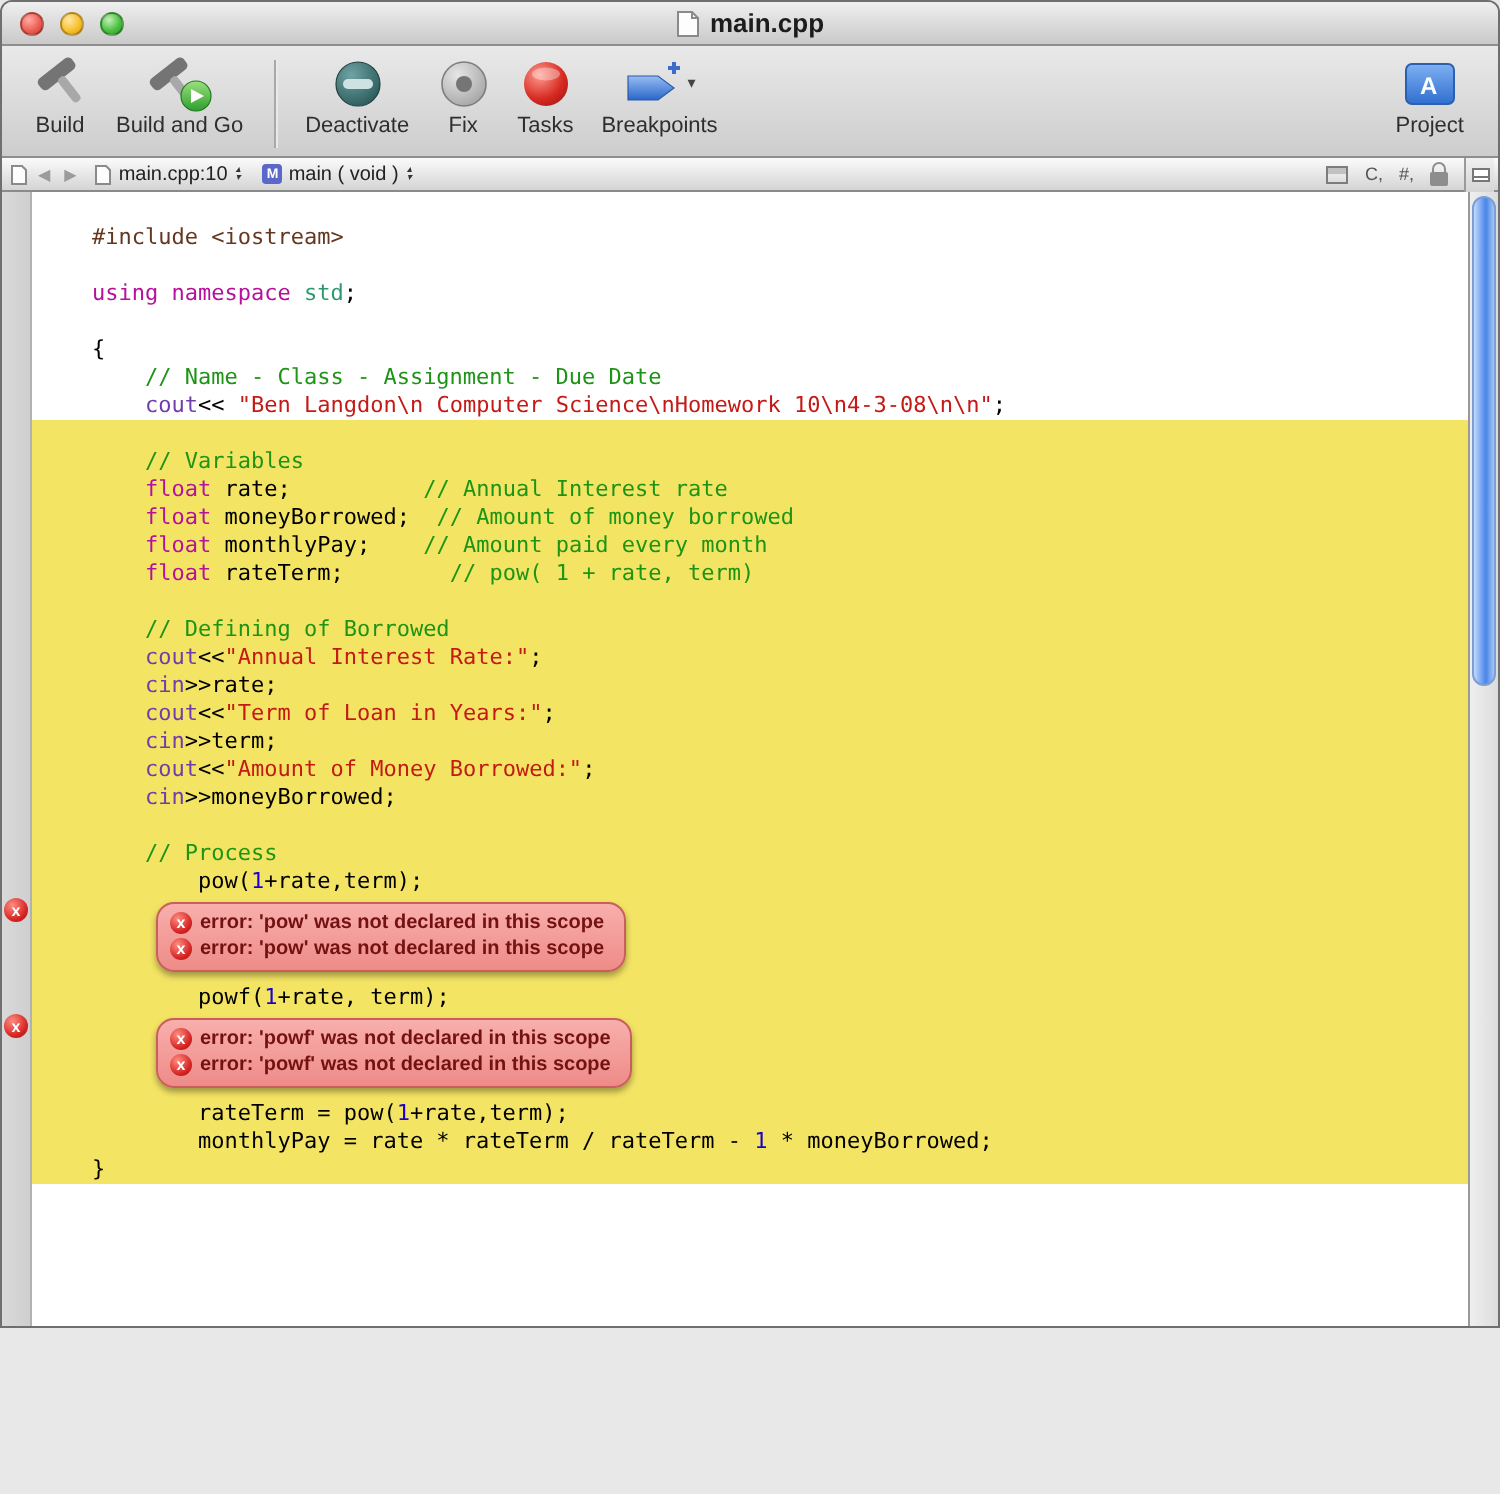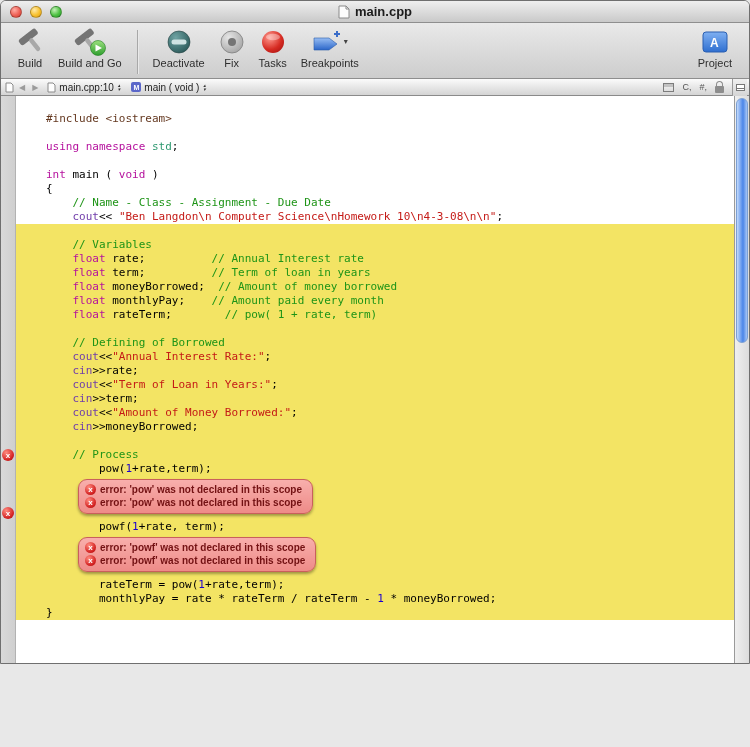--- a/index.html
+++ b/index.html
@@ -261,28 +261,26 @@
   <div class="editor">
     <div class="gutter" id="gutter">
         <div class="gutter-err" style="top: 353px;">x</div>
         <div class="gutter-err" style="top: 411px;">x</div>
       </div>
     <div class="code" id="code">
         <div class="line"><span class="tk-pre">#include &lt;iostream&gt;</span></div>
         <div class="line">&nbsp;</div>
         <div class="line"><span class="tk-kw">using namespace</span><span class="tk-pl"> </span><span class="tk-typ">std</span><span class="tk-pl">;</span></div>
         <div class="line">&nbsp;</div>
-        <div class="line"><span class="tk-kw">int</span><span class="tk-pl"> main ( </span><span class="tk-kw">void</span><span class="tk-pl"> )</span></div>
         <div class="line"><span class="tk-pl">{</span></div>
         <div class="line"><span class="tk-cmt">    // Name - Class - Assignment - Due Date</span></div>
         <div class="line"><span class="tk-pl">    </span><span class="tk-sym">cout</span><span class="tk-pl">&lt;&lt; </span><span class="tk-str">"Ben Langdon\n Computer Science\nHomework 10\n4-3-08\n\n"</span><span class="tk-pl">;</span></div>
         <div class="line hl">&nbsp;</div>
         <div class="line hl"><span class="tk-cmt">    // Variables</span></div>
         <div class="line hl"><span class="tk-pl">    </span><span class="tk-kw">float</span><span class="tk-pl"> rate;          </span><span class="tk-cmt">// Annual Interest rate</span></div>
-        <div class="line hl"><span class="tk-pl">    </span><span class="tk-kw">float</span><span class="tk-pl"> term;          </span><span class="tk-cmt">// Term of loan in years</span></div>
         <div class="line hl"><span class="tk-pl">    </span><span class="tk-kw">float</span><span class="tk-pl"> moneyBorrowed;  </span><span class="tk-cmt">// Amount of money borrowed</span></div>
         <div class="line hl"><span class="tk-pl">    </span><span class="tk-kw">float</span><span class="tk-pl"> monthlyPay;    </span><span class="tk-cmt">// Amount paid every month</span></div>
         <div class="line hl"><span class="tk-pl">    </span><span class="tk-kw">float</span><span class="tk-pl"> rateTerm;        </span><span class="tk-cmt">// pow( 1 + rate, term)</span></div>
         <div class="line hl">&nbsp;</div>
         <div class="line hl"><span class="tk-cmt">    // Defining of Borrowed</span></div>
         <div class="line hl"><span class="tk-pl">    </span><span class="tk-sym">cout</span><span class="tk-pl">&lt;&lt;</span><span class="tk-str">"Annual Interest Rate:"</span><span class="tk-pl">;</span></div>
         <div class="line hl"><span class="tk-pl">    </span><span class="tk-sym">cin</span><span class="tk-pl">&gt;&gt;rate;</span></div>
         <div class="line hl"><span class="tk-pl">    </span><span class="tk-sym">cout</span><span class="tk-pl">&lt;&lt;</span><span class="tk-str">"Term of Loan in Years:"</span><span class="tk-pl">;</span></div>
         <div class="line hl"><span class="tk-pl">    </span><span class="tk-sym">cin</span><span class="tk-pl">&gt;&gt;term;</span></div>
         <div class="line hl"><span class="tk-pl">    </span><span class="tk-sym">cout</span><span class="tk-pl">&lt;&lt;</span><span class="tk-str">"Amount of Money Borrowed:"</span><span class="tk-pl">;</span></div>

